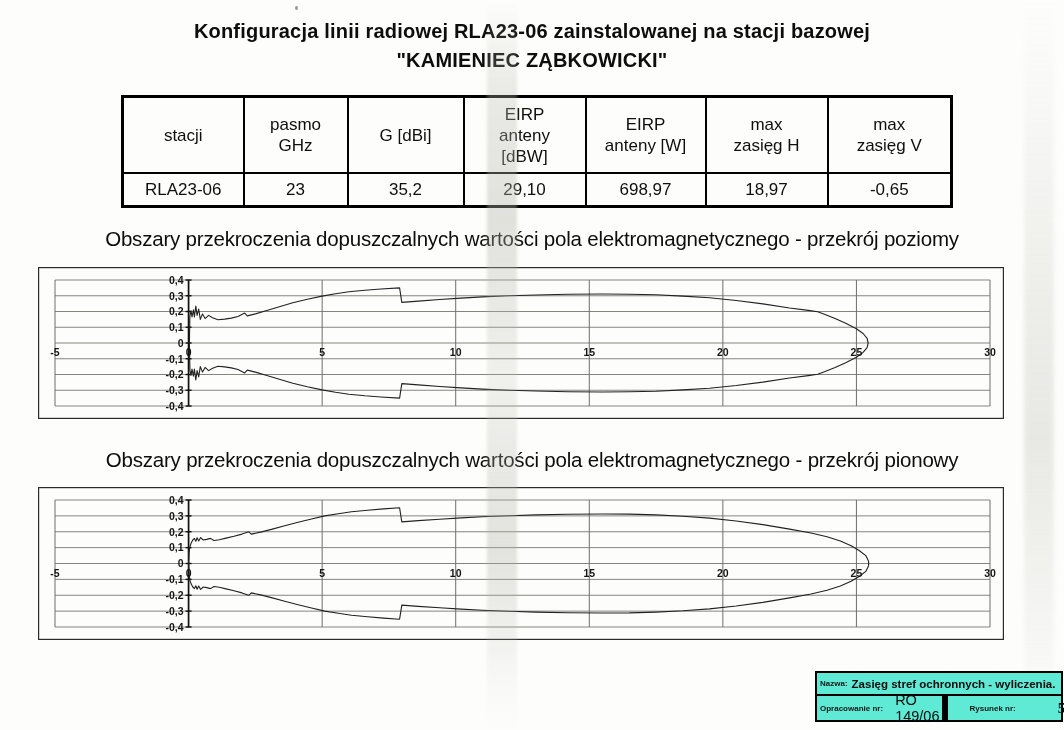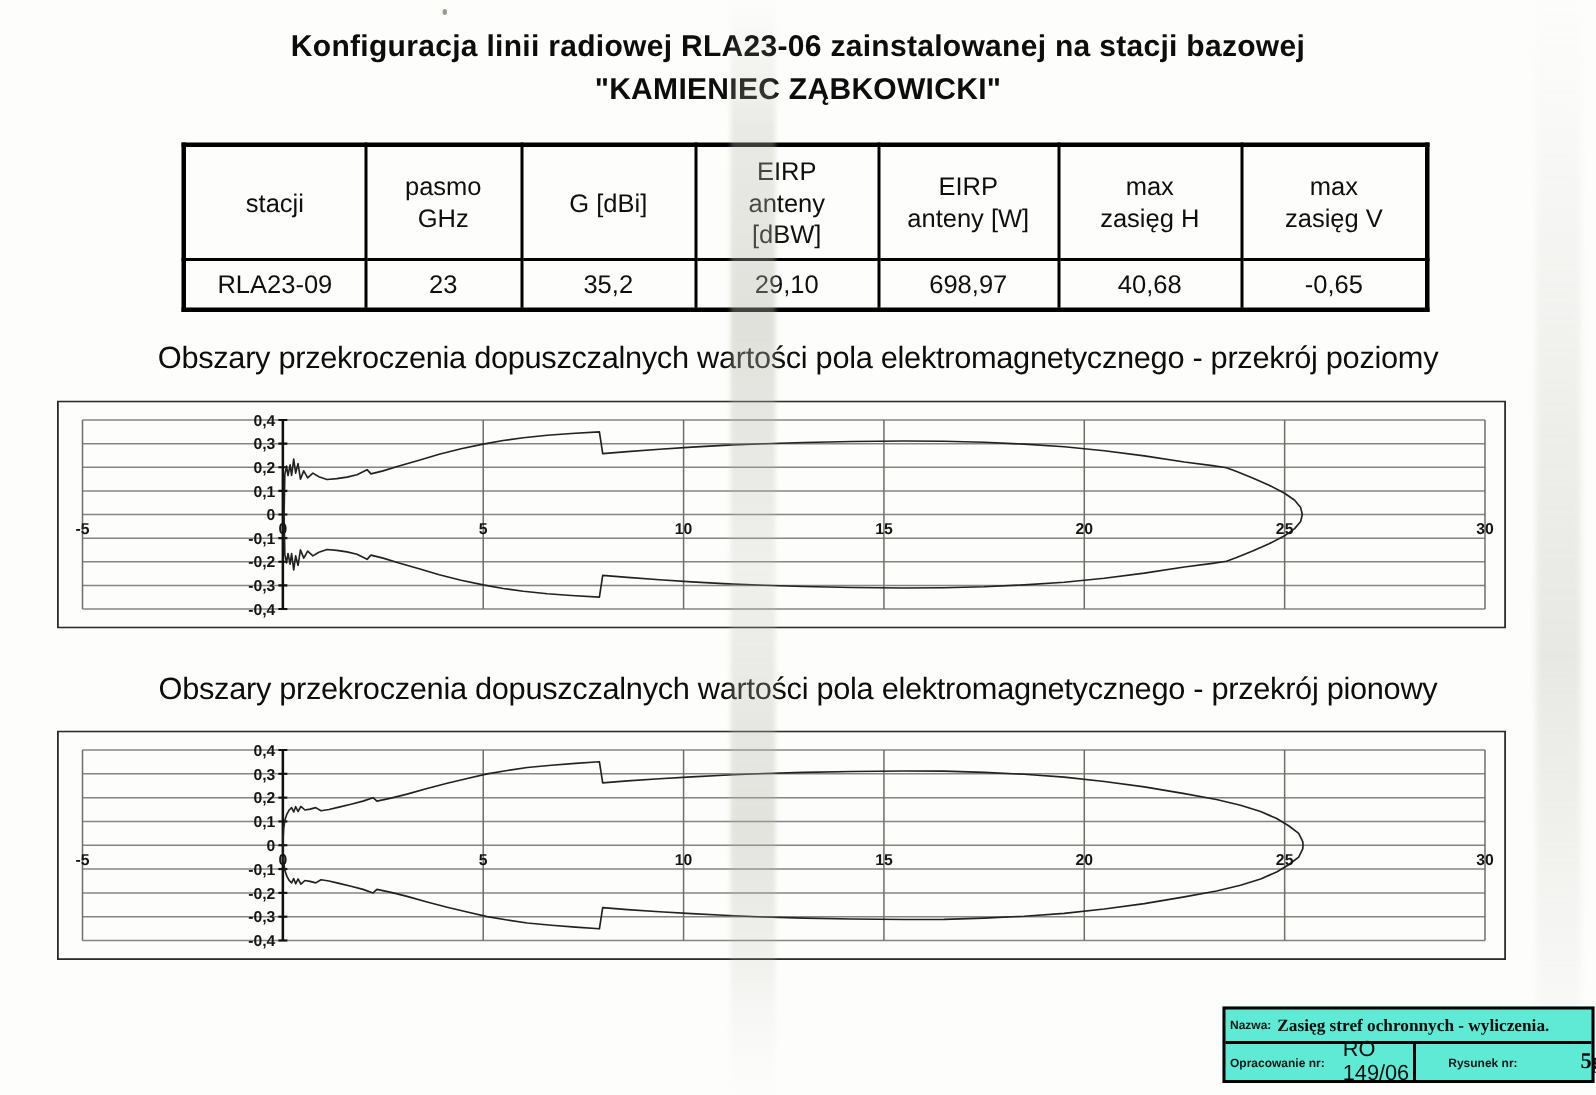--- a/index.html
+++ b/index.html
@@ -35,24 +35,24 @@
   
   svg.chart{position:absolute;left:38px;background:#fdfdfc;}
   .chart1{top:267px;}
   .chart2{top:487px;}
   .tick{font:bold 10.5px "Liberation Sans",sans-serif;fill:#151515;}
   
   .tblock{position:absolute;left:815px;top:671px;width:244px;border:2px solid #000;
     background:#5eead4;z-index:6;}
   .tb-row1{display:flex;align-items:center;height:21px;border-bottom:2px solid #000;padding:0 3px;}
   .tb-row2{display:flex;height:24px;}
-  .tb-cell-l{display:flex;align-items:center;width:158px;border-right:2px solid #000000;padding:0 3px;}
+  .tb-cell-l{display:flex;align-items:center;width:158px;border-right:6px solid #000000;padding:0 3px;}
   .tb-cell-r{display:flex;align-items:center;flex:1;padding:0 21px;gap:28px;}
   .tb-label{font-size:8px;font-weight:600;color:#161616;white-space:nowrap;margin-right:4px;}
-  .tb-val1{font-size:11.5px;font-weight:bold;white-space:nowrap;color:#0b0b0b;font-family:Liberation Serif, serif;}
+  .tb-val1{font-size:11.5px;font-weight:bold;white-space:nowrap;color:#0b0b0b;}
   .tb-val2{font-size:14.5px;font-weight:normal;margin-left:8px;color:#0b0b0b;}
   .tb-val3{font-size:15px;font-weight:bold;margin-left:10px;color:#0b0b0b;font-family:Liberation Serif, serif;}
 </style>
 </head>
 <body>
 
 <div class="page">
 
   <div class="scan-band band-mid"></div>
   <div class="scan-band band-right"></div>
@@ -85,26 +85,26 @@
         <th>EIRP
 anteny [W]</th>
         <th>max
 zasięg H</th>
         <th>max
 zasięg V</th>
       </tr>
     </thead>
     <tbody>
       <tr>
-        <td>RLA23-09</td>
+        <td>RLA23-06</td>
         <td>23</td>
         <td>35,2</td>
         <td>29,10</td>
         <td>698,97</td>
-        <td>40,68</td>
+        <td>18,97</td>
         <td>-0,65</td>
       </tr>
     </tbody>
   </table>
 
   <h2 class="sec sec1">Obszary przekroczenia dopuszczalnych wartości pola elektromagnetycznego - przekrój poziomy</h2>
 
   <svg class="chart chart1" width="966" height="152">
       <rect x="0.6" y="0.6" width="964.8" height="150.8" fill="none" stroke="#2b2b2b" stroke-width="1.2"></rect>
       <line x1="17" y1="13" x2="952" y2="13" stroke="#858580" stroke-width="1"></line>

